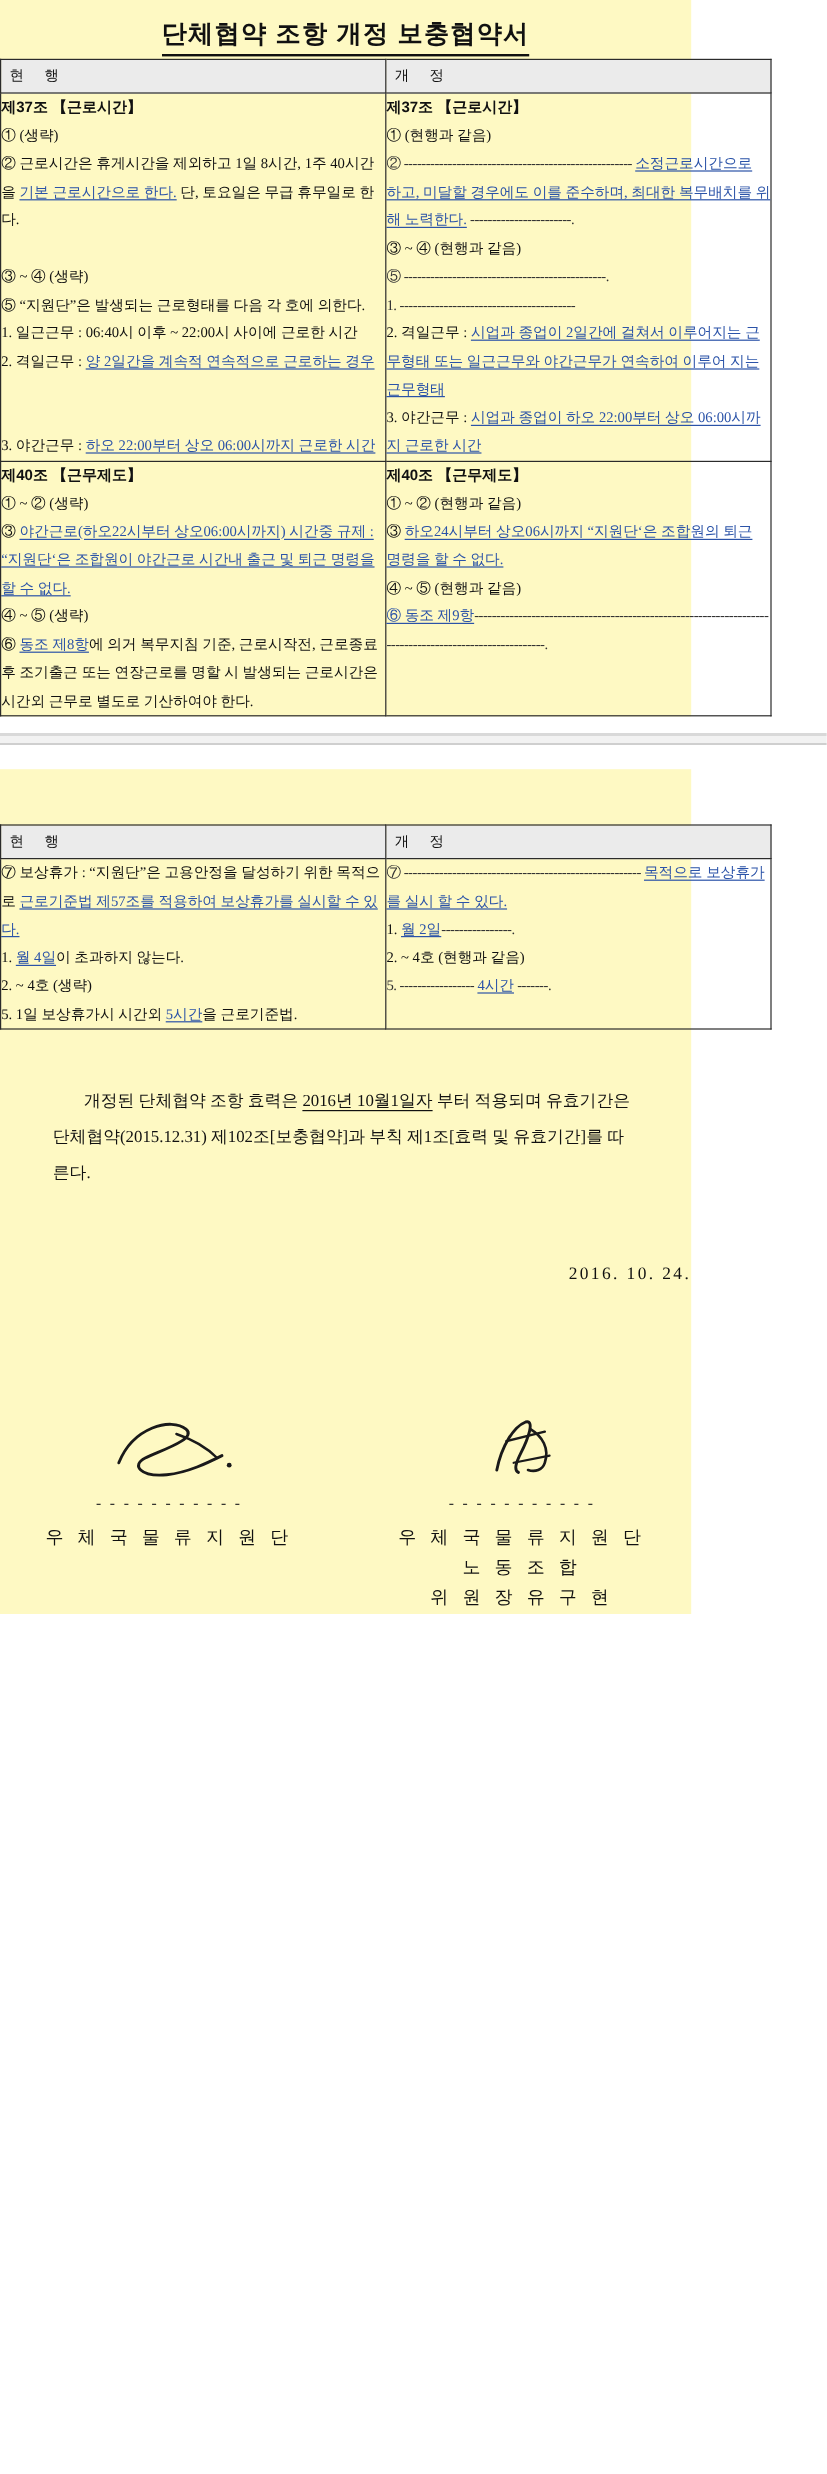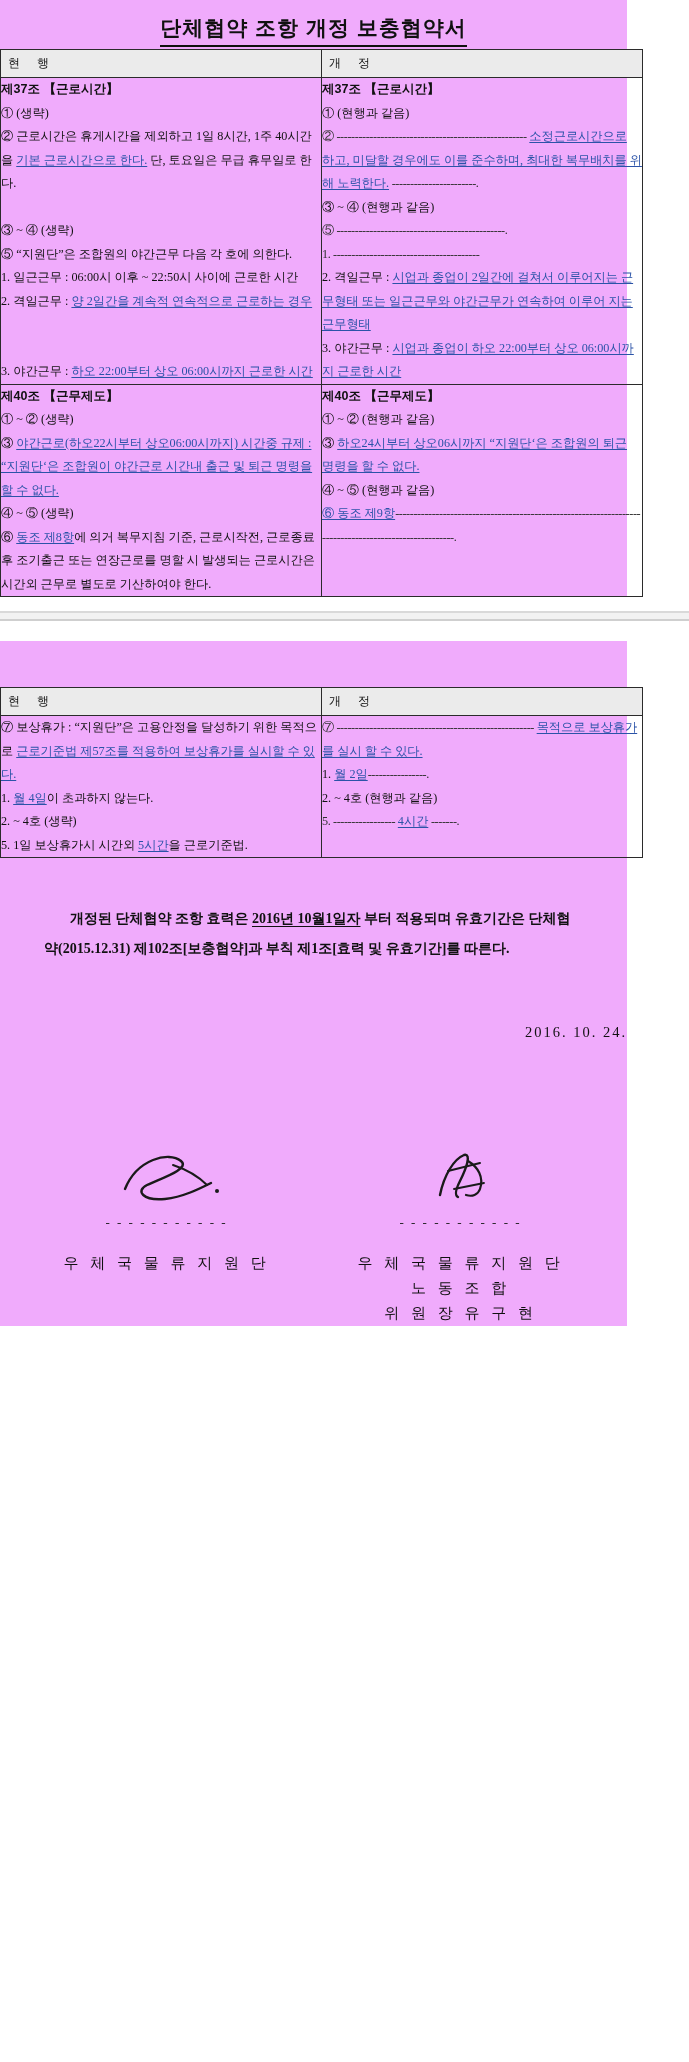--- a/index.html
+++ b/index.html
@@ -12,22 +12,22 @@
     height: 2062px;
     position: relative;
     font-family: "Liberation Serif", "DejaVu Serif", serif;
     color: #111111;
     overflow: hidden;
   }
 
   
   .page {
     position: relative;
-    width: 627px;
-    background: #f0abfc;
+    width: 576px;
+    background: #fef9c3;
   }
 
   .doc-title {
     text-align: center;
     font-family: "Liberation Sans", "DejaVu Sans", sans-serif;
     font-weight: bold;
     font-size: 21px;
     letter-spacing: 1px;
     padding-top: 14px;
     padding-bottom: 2px;
@@ -108,21 +108,20 @@
         #ffffff 24px, #ffffff 44px);
   }
 
   
   .closing {
     font-size: 14px;
     line-height: 30px;
     padding: 0 44px 0 44px;
     text-indent: 26px;
     margin-top: 46px;
-    font-weight: bold;
   }
   .closing .u { text-decoration: underline; text-underline-offset: 3px; }
 
   .sign-date {
     text-align: right;
     font-size: 14.5px;
     letter-spacing: 2px;
     margin-top: 60px;
   }
 
@@ -144,21 +143,21 @@
     letter-spacing: 2px;
     color: #222;
     white-space: nowrap;
     overflow: hidden;
     height: 17px;
   }
   .sig-name {
     font-size: 15px;
     line-height: 25px;
     letter-spacing: 4px;
-    margin-top: 19px;
+    margin-top: 8px;
     white-space: pre-line;
   }
 </style>
 </head>
 <body>
 
 <div class="page">
 
   <div class="doc-title">
     <span>단체협약 조항 개정 보충협약서</span>
@@ -172,22 +171,22 @@
       </tr>
     </thead>
     <tbody id="t1-body">
         <tr>
           <td class="cell c-left">
             <p class="art">제37조 【근로시간】</p>
             <p>① (생략)</p>
             <p><span class="">② 근로시간은 휴게시간을 제외하고 1일 8시간, 1주 40시간을 </span><span class="ins">기본 근로시간으로 한다.</span><span class=""> 단, 토요일은 무급 휴무일로 한다.</span></p>
             <span class="blank-line"></span>
             <p>③ ~ ④ (생략)</p>
-            <p>⑤ “지원단”은 조합원의 야간근무 다음 각 호에 의한다.</p>
-            <p>  1. 일근근무 : 06:00시 이후 ~ 22:50시 사이에 근로한 시간</p>
+            <p>⑤ “지원단”은 발생되는 근로형태를 다음 각 호에 의한다.</p>
+            <p>  1. 일근근무 : 06:40시 이후 ~ 22:00시 사이에 근로한 시간</p>
             <p><span class="">  2. 격일근무 : </span><span class="ins">양 2일간을 계속적 연속적으로 근로하는 경우</span></p>
             <span class="blank-line"></span>
             <span class="blank-line"></span>
             <p><span class="">  3. 야간근무 : </span><span class="ins">하오 22:00부터 상오 06:00시까지 근로한 시간</span></p>
           </td>
           <td class="cell c-right">
             <p class="art">제37조 【근로시간】</p>
             <p>① (현행과 같음)</p>
             <p><span class="dash">② ---------------------------------------------------- </span><span class="ins">소정근로시간으로 하고, 미달할 경우에도 이를 준수하며, 최대한 복무배치를 위해 노력한다.</span><span class="dash"> -----------------------.</span></p>
             <p>③ ~ ④ (현행과 같음)</p>

